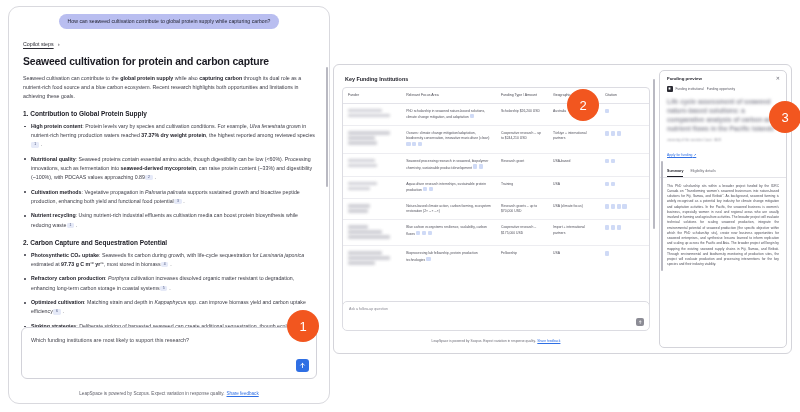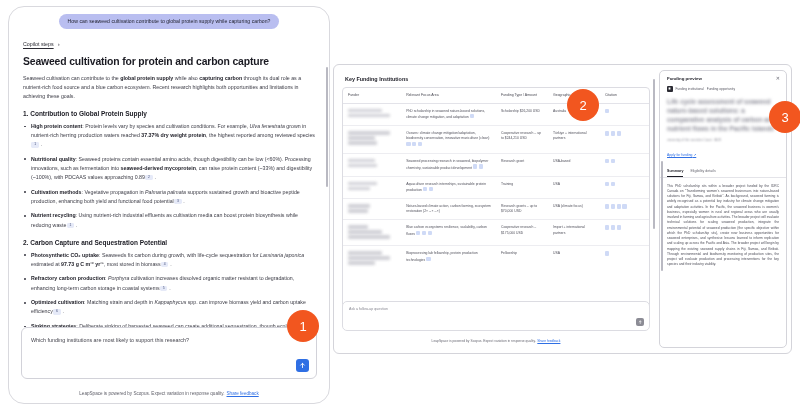--- a/index.html
+++ b/index.html
@@ -21,21 +21,21 @@
 
   
   #left-panel {
     position: absolute;
     left: 8px;
     top: 6px;
     width: 322px;
     height: 398px;
     background: #ffffff;
     border: 1px solid #d9d9de;
-    border-radius: 16px;
+    border-radius: 11px;
     box-sizing: border-box;
     overflow: hidden;
   }
 
   .question-bubble-row {
     display: flex;
     justify-content: center;
     padding: 7px 10px 4px 10px;
   }
   .question-bubble {

